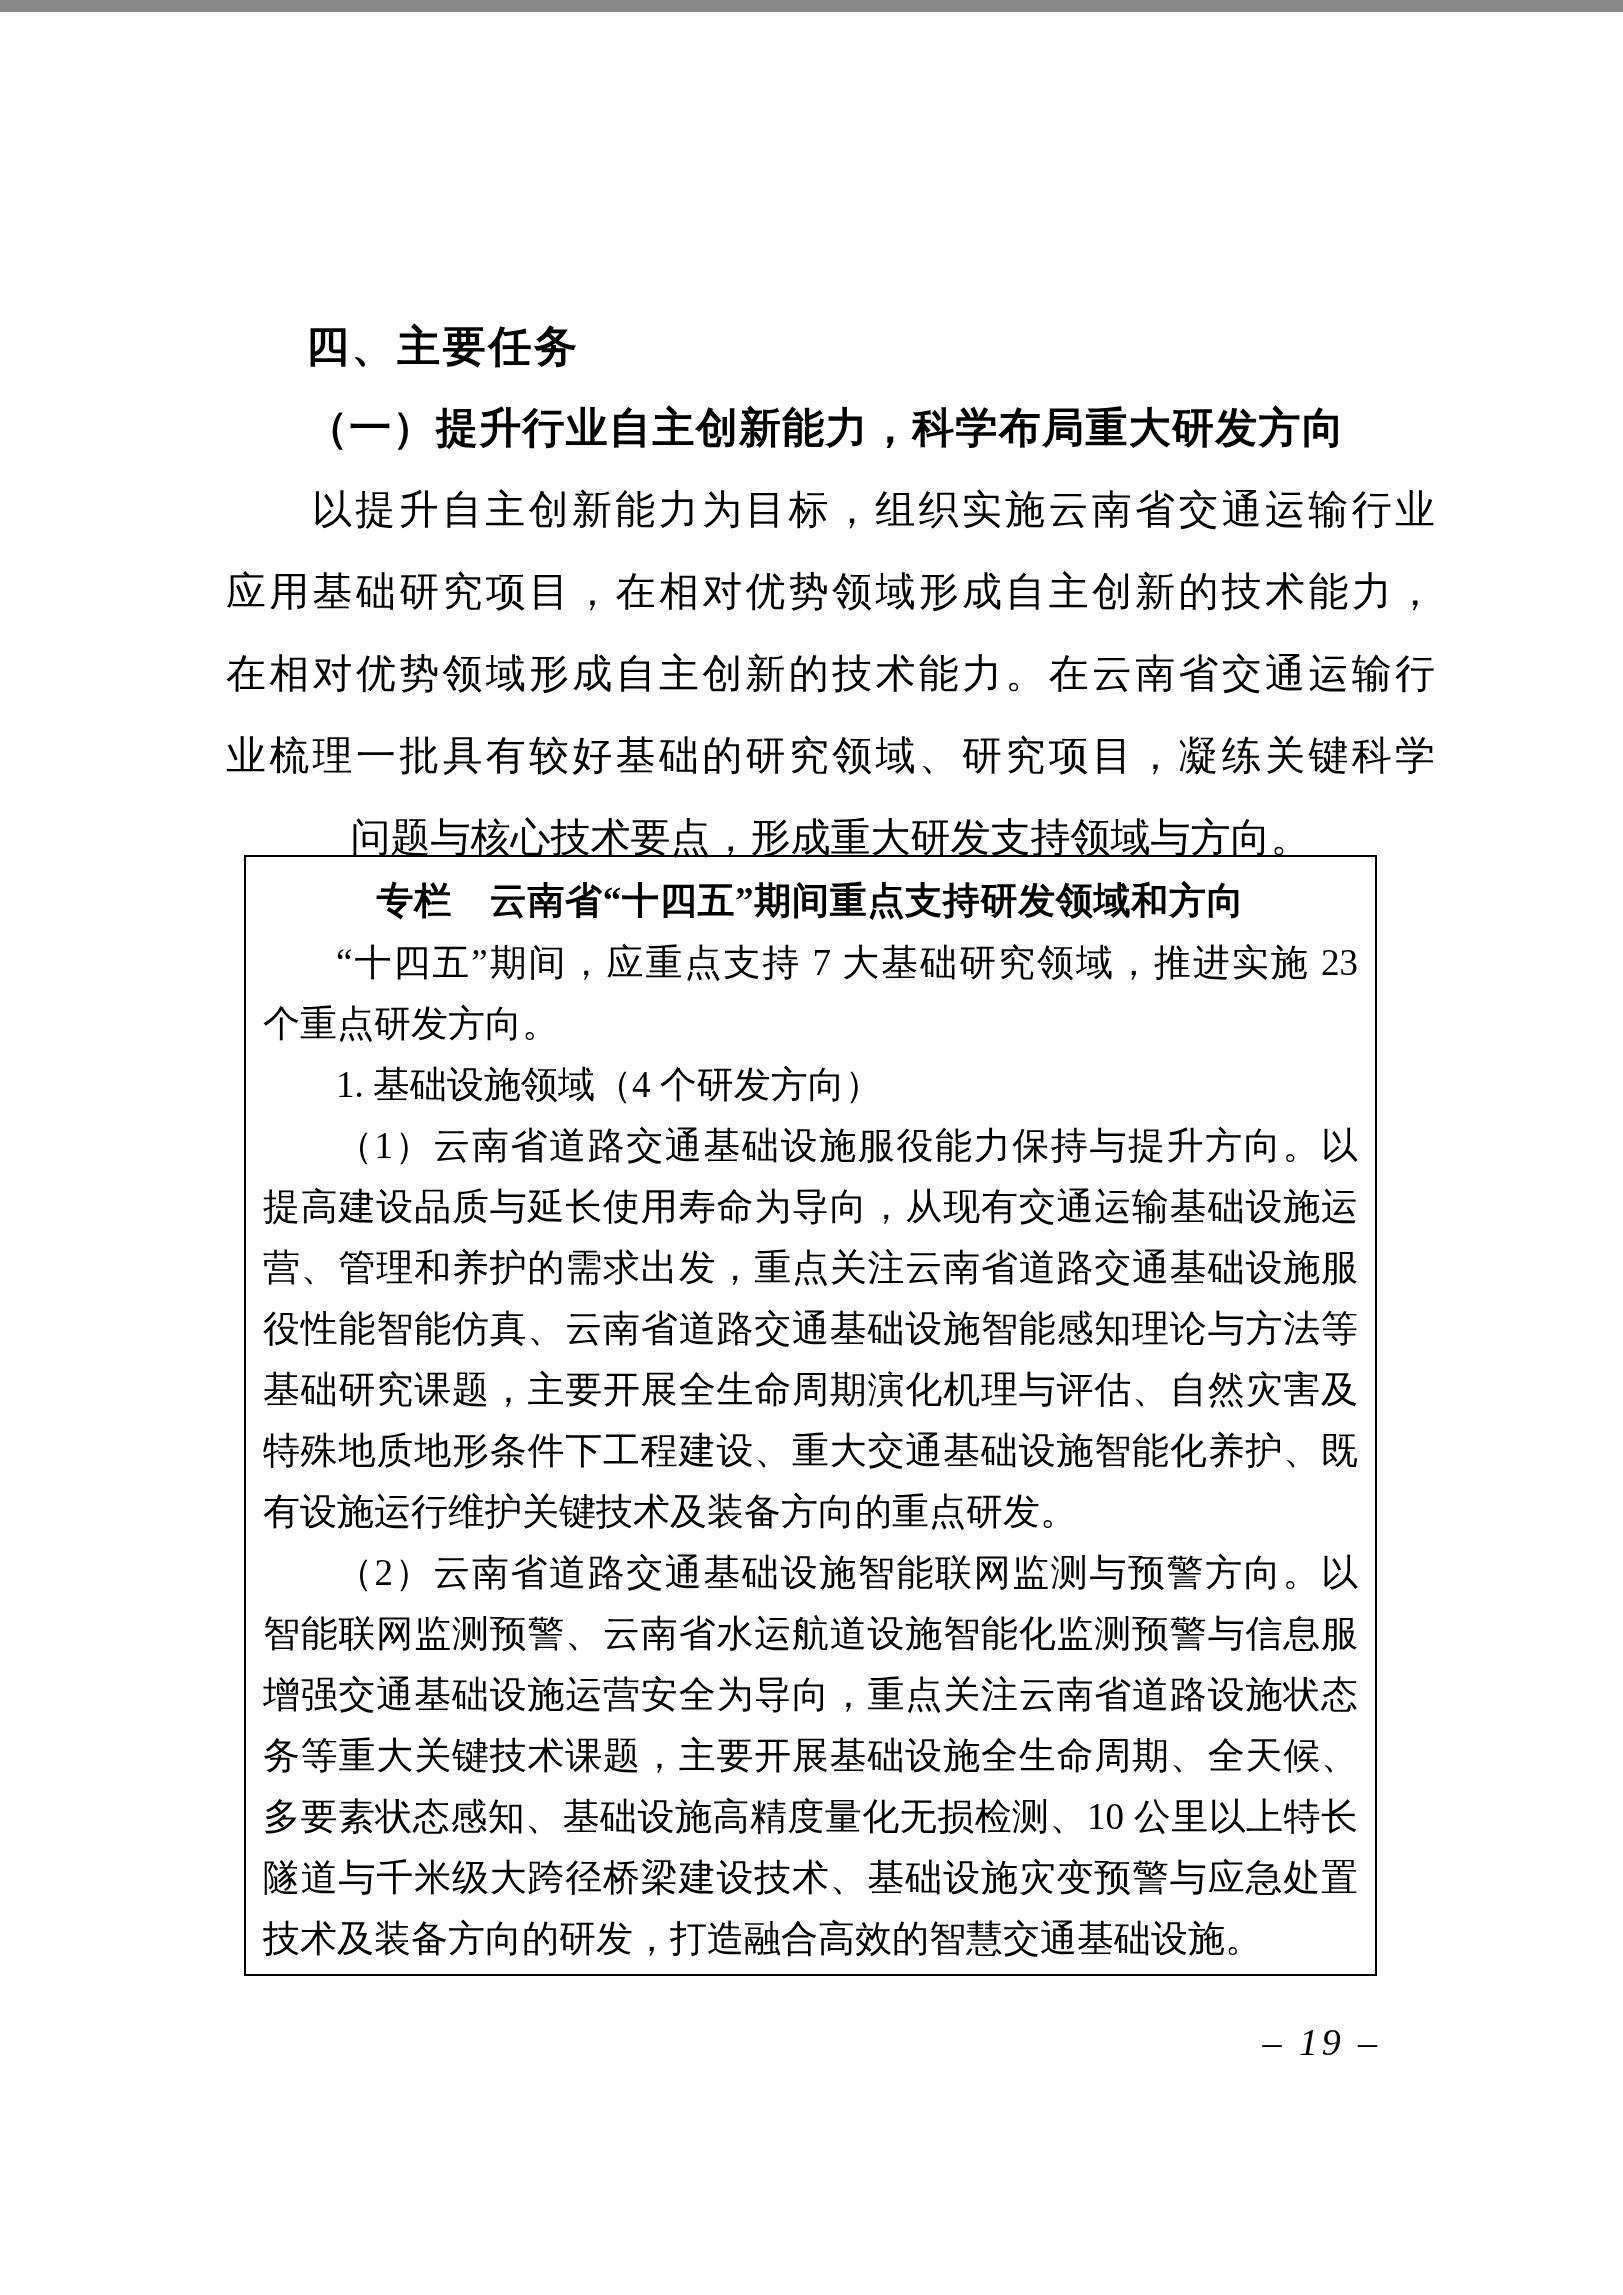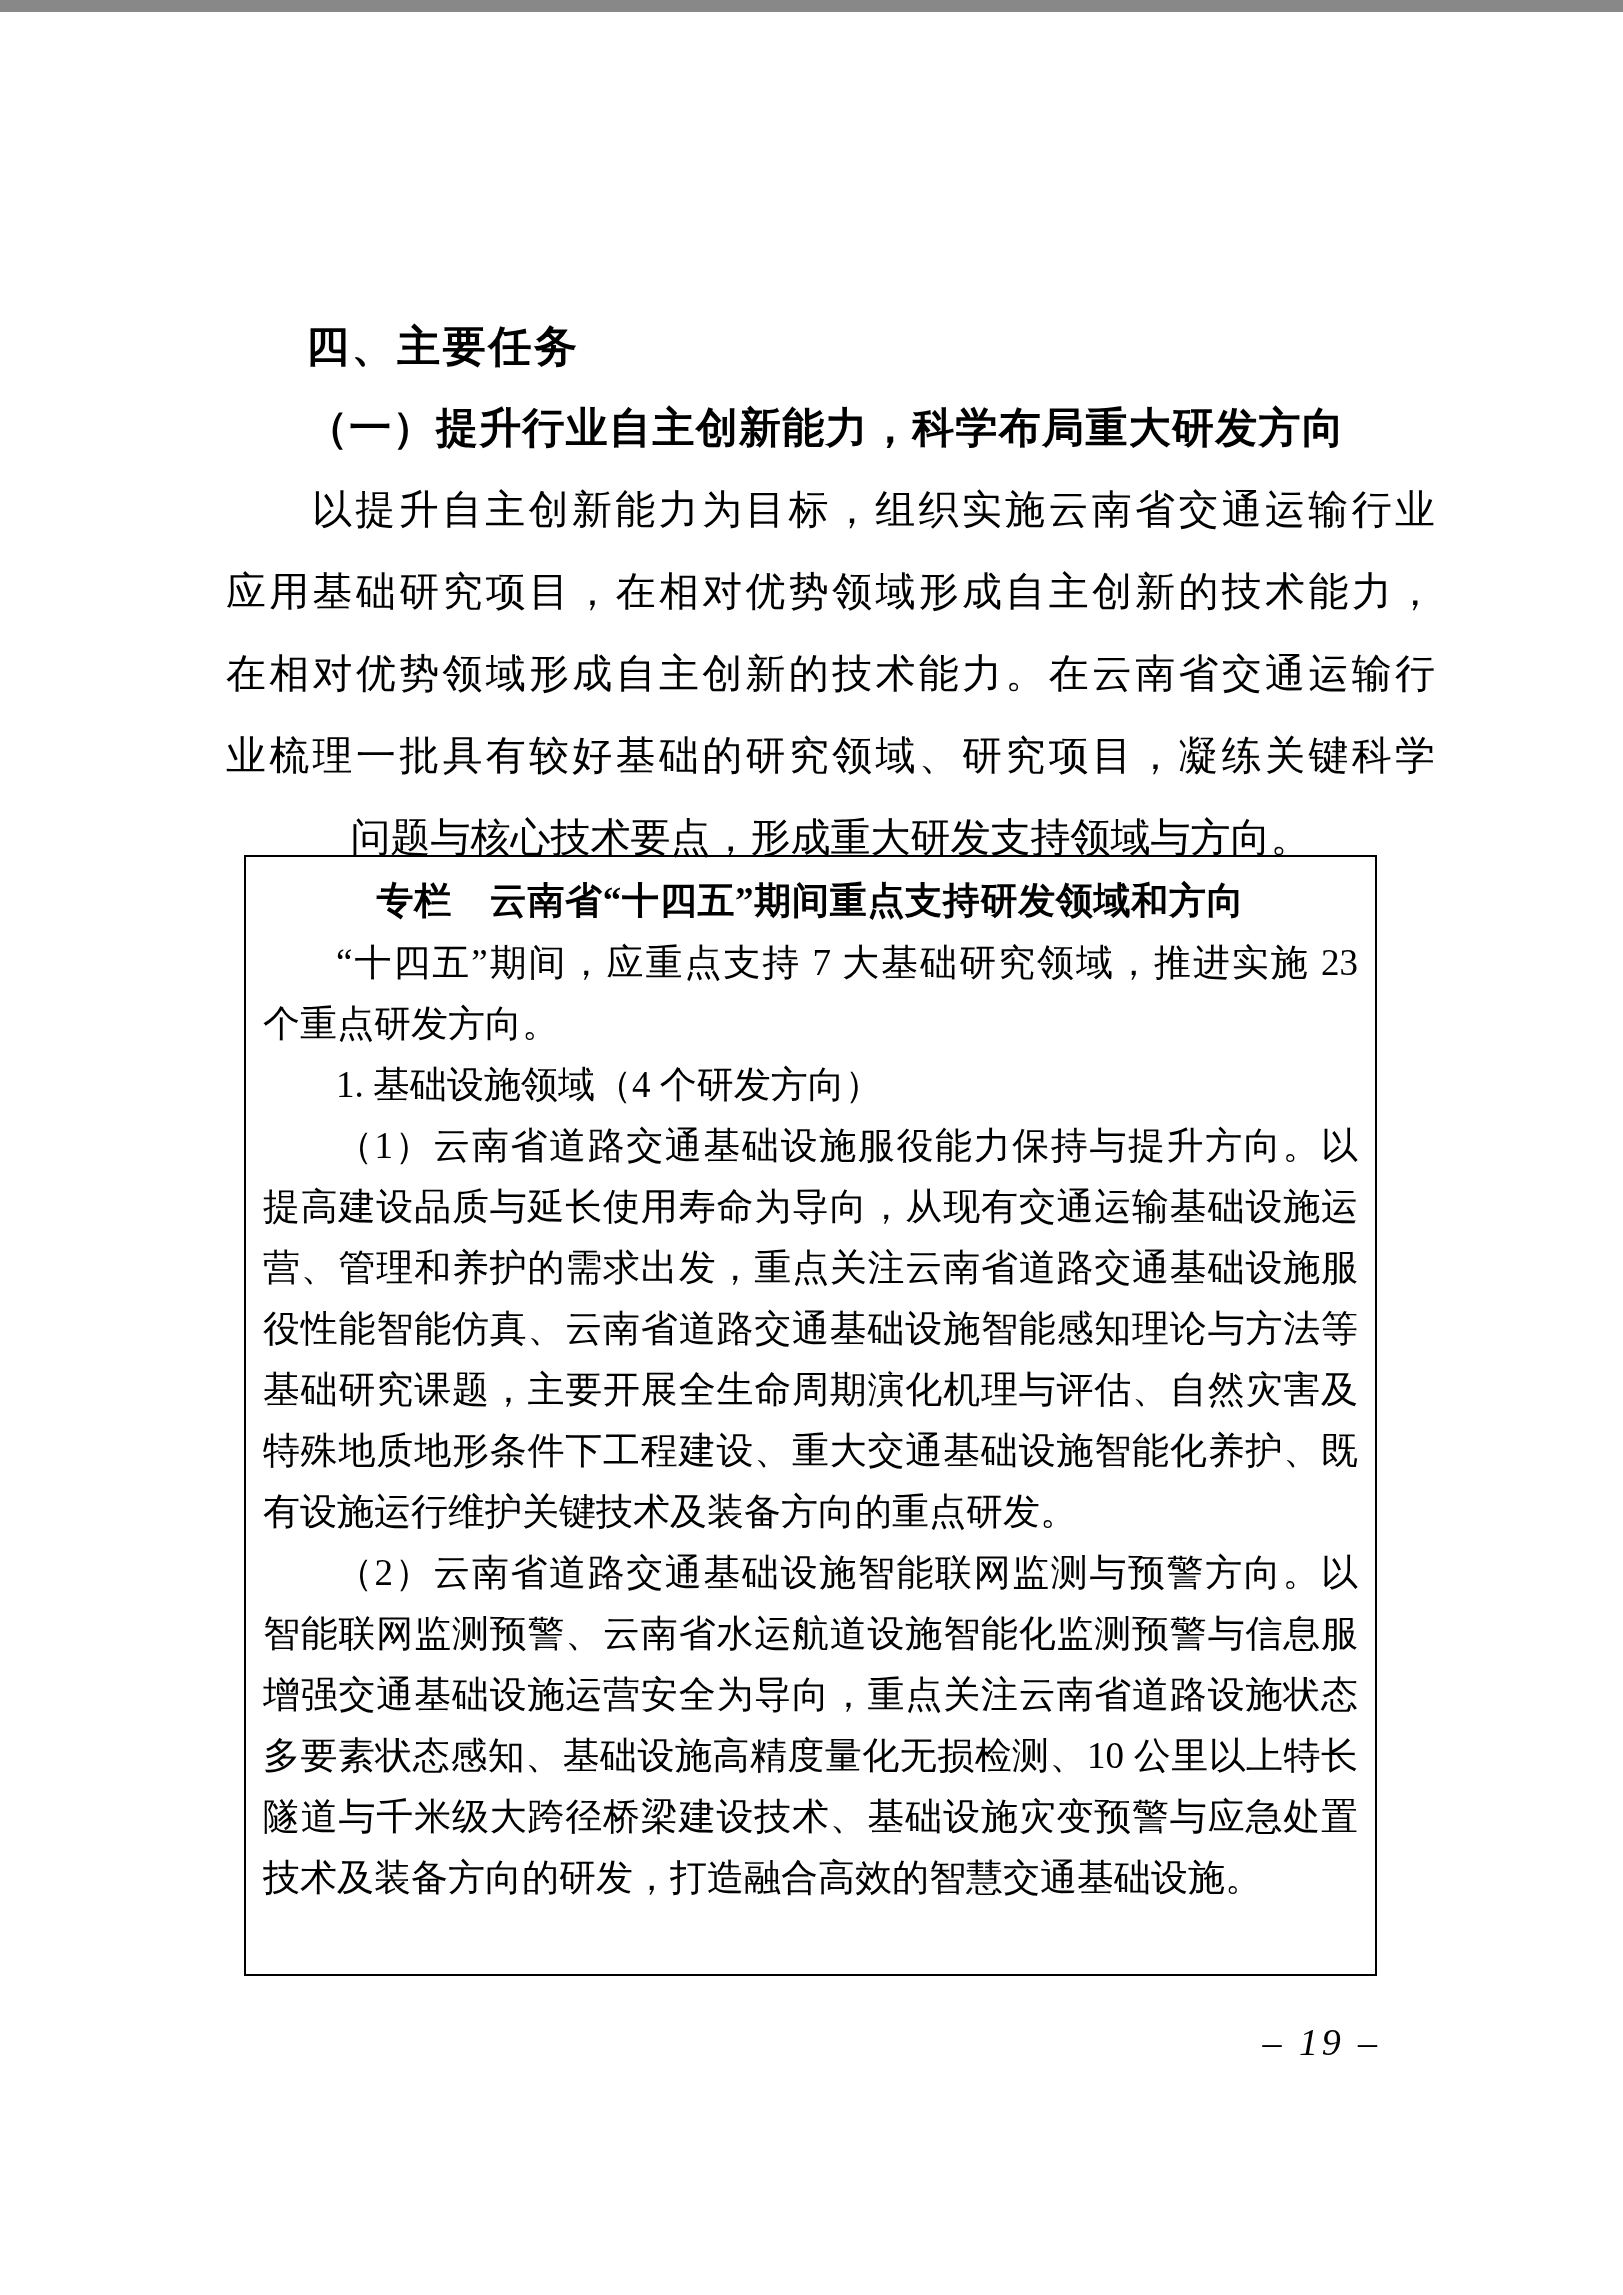--- a/index.html
+++ b/index.html
@@ -93,20 +93,21 @@
     <div class="bline just indent">（1）云南省道路交通基础设施服役能力保持与提升方向。以</div>
     <div class="bline just">提高建设品质与延长使用寿命为导向，从现有交通运输基础设施运</div>
     <div class="bline just">营、管理和养护的需求出发，重点关注云南省道路交通基础设施服</div>
     <div class="bline just">役性能智能仿真、云南省道路交通基础设施智能感知理论与方法等</div>
     <div class="bline just">基础研究课题，主要开展全生命周期演化机理与评估、自然灾害及</div>
     <div class="bline just">特殊地质地形条件下工程建设、重大交通基础设施智能化养护、既</div>
     <div class="bline">有设施运行维护关键技术及装备方向的重点研发。</div>
     <div class="bline just indent">（2）云南省道路交通基础设施智能联网监测与预警方向。以</div>
     <div class="bline just">智能联网监测预警、云南省水运航道设施智能化监测预警与信息服</div>
     <div class="bline just">增强交通基础设施运营安全为导向，重点关注云南省道路设施状态</div>
+    <div class="bline just">务等重大关键技术课题，主要开展基础设施全生命周期、全天候、</div>
     <div class="bline just">多要素状态感知、基础设施高精度量化无损检测、10 公里以上特长</div>
     <div class="bline just">隧道与千米级大跨径桥梁建设技术、基础设施灾变预警与应急处置</div>
     <div class="bline">技术及装备方向的研发，打造融合高效的智慧交通基础设施。</div>
   </div>
 
   <div class="page-number">– 19 –</div>
 
 </div>
 
 

